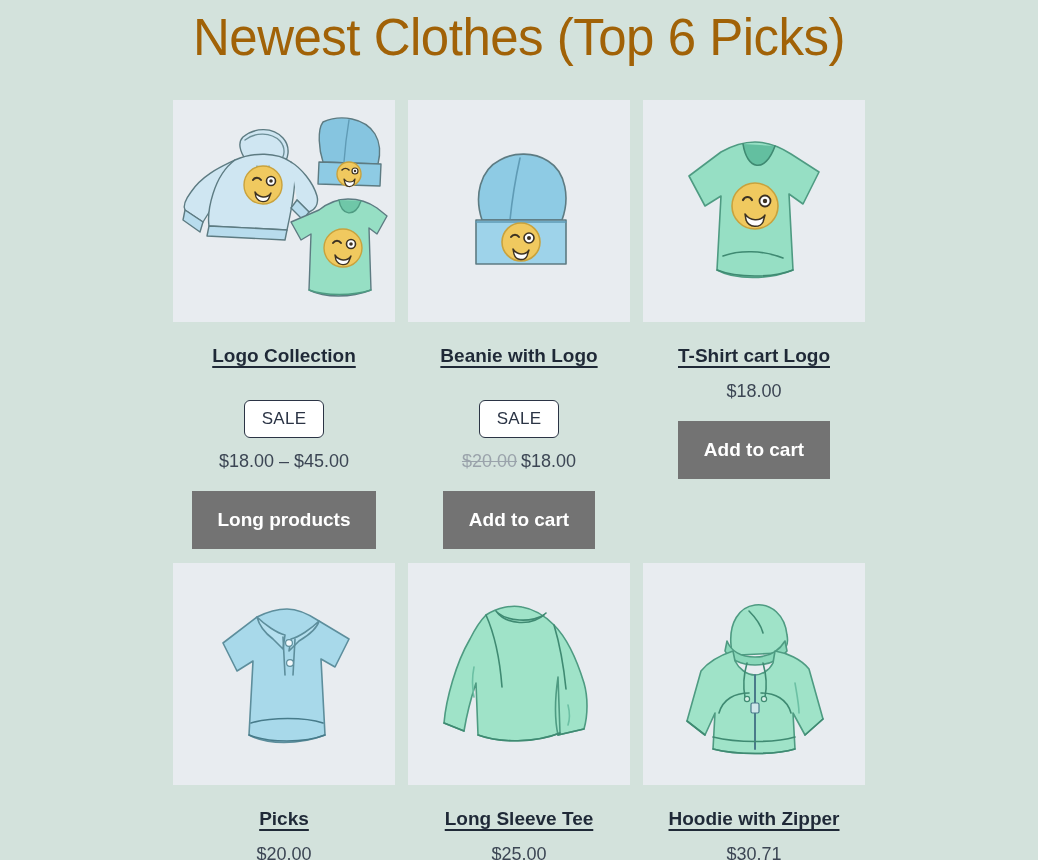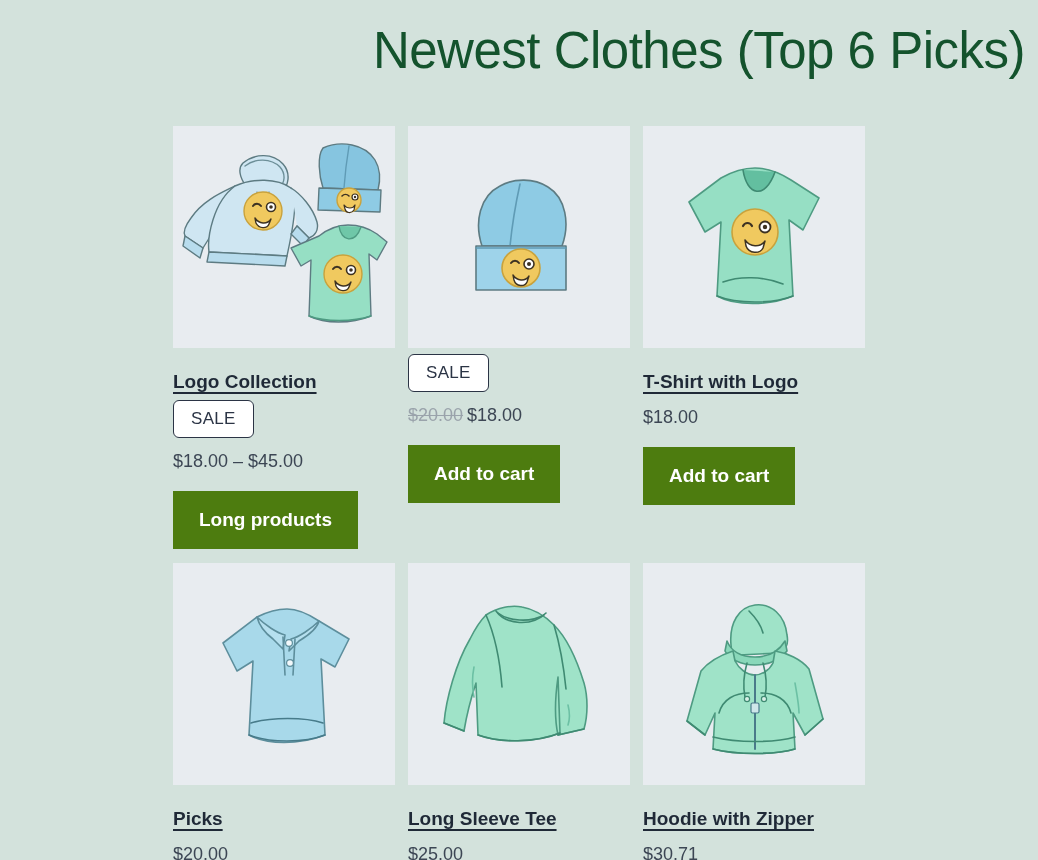--- a/index.html
+++ b/index.html
@@ -10,46 +10,46 @@
   body {
     width: 1038px;
     height: 860px;
     background: #d3e2dc;
     font-family: "Liberation Sans", sans-serif;
     overflow: hidden;
     color: #2b3445;
   }
 
   .page-title {
-    margin: 13px;
+    margin: 0;
     padding-top: 4px;
-    text-align: right;
+    text-align: center;
     font-size: 51px;
     font-weight: 400;
     line-height: 68px;
-    color: #14532d;
+    color: #a16207;
     letter-spacing: -0.5px;
   }
 
   .products-grid {
     width: 720px;
     margin: 0 auto;
     padding-top: 28px;
     display: grid;
     grid-template-columns: repeat(3, 222px);
     column-gap: 13px;
     row-gap: 14px;
     justify-content: center;
   }
 
   .product-card {
     width: 222px;
     display: flex;
     flex-direction: column;
-    align-items: flex-start;
+    align-items: center;
   }
 
   .product-thumb {
     width: 222px;
     height: 222px;
     background: #e8ecf0;
     display: block;
   }
   .product-thumb svg { display: block; width: 222px; height: 222px; }
 
@@ -60,21 +60,21 @@
     line-height: 24px;
     text-align: center;
     color: #1f2937;
     text-decoration: underline;
     text-underline-offset: 4px;
     text-decoration-thickness: 2px;
     cursor: pointer;
   }
 
   .sale-badge {
-    margin-top: 6px;
+    margin-top: 32px;
     display: inline-block;
     background: #ffffff;
     border: 1px solid #2b3445;
     border-radius: 6px;
     padding: 8px 17px;
     font-size: 17px;
     line-height: 20px;
     color: #2b3445;
     letter-spacing: 0.3px;
   }
@@ -88,21 +88,21 @@
     min-height: 22px;
   }
   .price-row .old-price {
     color: #9aa3ab;
     text-decoration: line-through;
     margin-right: 4px;
   }
 
   .cart-button {
     margin-top: 19px;
-    background: #4d7c0f;
+    background: #737373;
     color: #ffffff;
     border: none;
     font-family: "Liberation Sans", sans-serif;
     font-size: 19px;
     font-weight: 700;
     line-height: 22px;
     padding: 18px 26px;
     cursor: pointer;
     display: inline-block;
   }
@@ -174,20 +174,21 @@
           <path d="M68 120 L158 120 L158 164 L68 164 Z" fill="#9ed3ea"></path>
           <path d="M68 122 L158 122" stroke="#5f9bb5"></path>
           <circle cx="113" cy="142" r="19" fill="#f0c95f" stroke="#c9a23c"></circle>
           <path d="M103 137 C105 134 109 134 111 137" stroke="#3d3222" stroke-width="2"></path>
           <circle cx="121" cy="138" r="5" fill="#ffffff" stroke="#3d3222" stroke-width="1.6"></circle>
           <circle cx="121" cy="138" r="2" fill="#3d3222" stroke="none"></circle>
           <path d="M105 149 C109 155 117 156 121 150 L119 156 C117 161 108 161 106 154 Z" fill="#ffffff" stroke="#3d3222" stroke-width="1.4"></path>
         </g>
       </svg>
     </div>
+    <div class="product-title">Beanie with Logo</div>
     <div class="sale-badge">SALE</div>
     <div class="price-row">
       <span class="old-price">$20.00</span><span>$18.00</span>
     </div>
     <button class="cart-button">Add to cart</button>
   </div>
 
   <div class="product-card">
     <div class="product-thumb">
       <svg viewBox="0 0 222 222" xmlns="http://www.w3.org/2000/svg">
@@ -198,21 +199,21 @@
           <path d="M74 170 C94 178 130 178 150 170" stroke="#3f8a72"></path>
           <path d="M80 156 C96 150 120 150 140 158" stroke="#3f8a72"></path>
           <circle cx="112" cy="106" r="23" fill="#f0c95f" stroke="#c9a23c"></circle>
           <path d="M100 100 C102 96 107 96 109 100" stroke="#3d3222" stroke-width="2.2"></path>
           <circle cx="122" cy="101" r="5.5" fill="#ffffff" stroke="#3d3222" stroke-width="1.8"></circle>
           <circle cx="122" cy="101" r="2.2" fill="#3d3222" stroke="none"></circle>
           <path d="M102 114 C107 121 117 122 122 115 L120 122 C117 128 106 128 103 120 Z" fill="#ffffff" stroke="#3d3222" stroke-width="1.5"></path>
         </g>
       </svg>
     </div>
-    <div class="product-title">T-Shirt with Logo</div>
+    <div class="product-title">T-Shirt cart Logo</div>
     <div class="price-row">
       <span>$18.00</span>
     </div>
     <button class="cart-button">Add to cart</button>
   </div>
 
   <div class="product-card">
     <div class="product-thumb">
       <svg viewBox="0 0 222 222" xmlns="http://www.w3.org/2000/svg">
         <rect width="222" height="222" fill="#e8ecf0"></rect>

